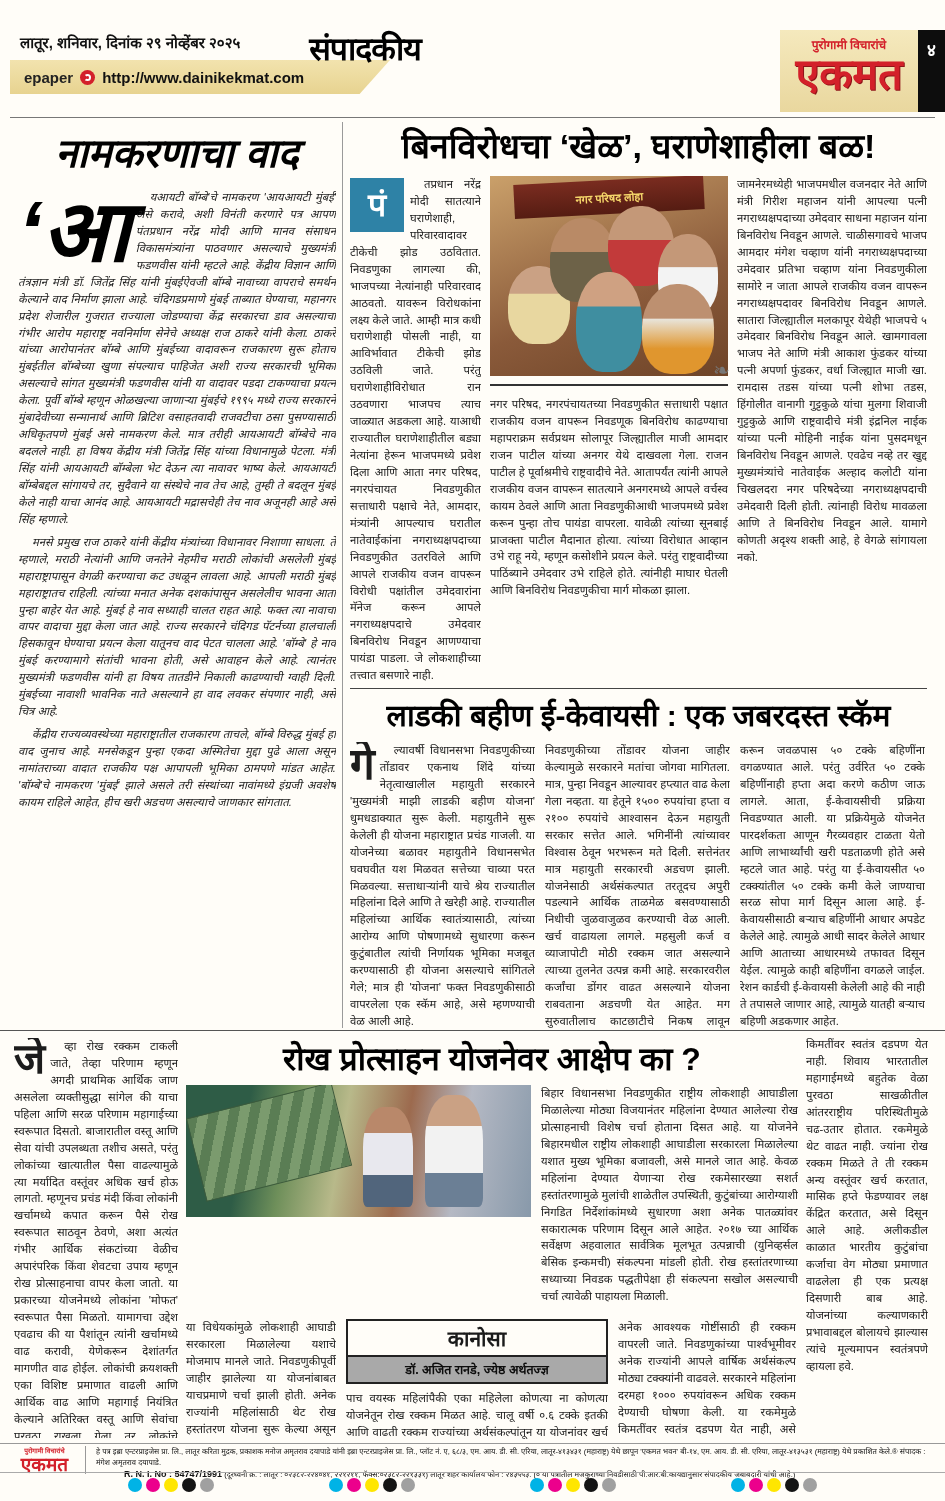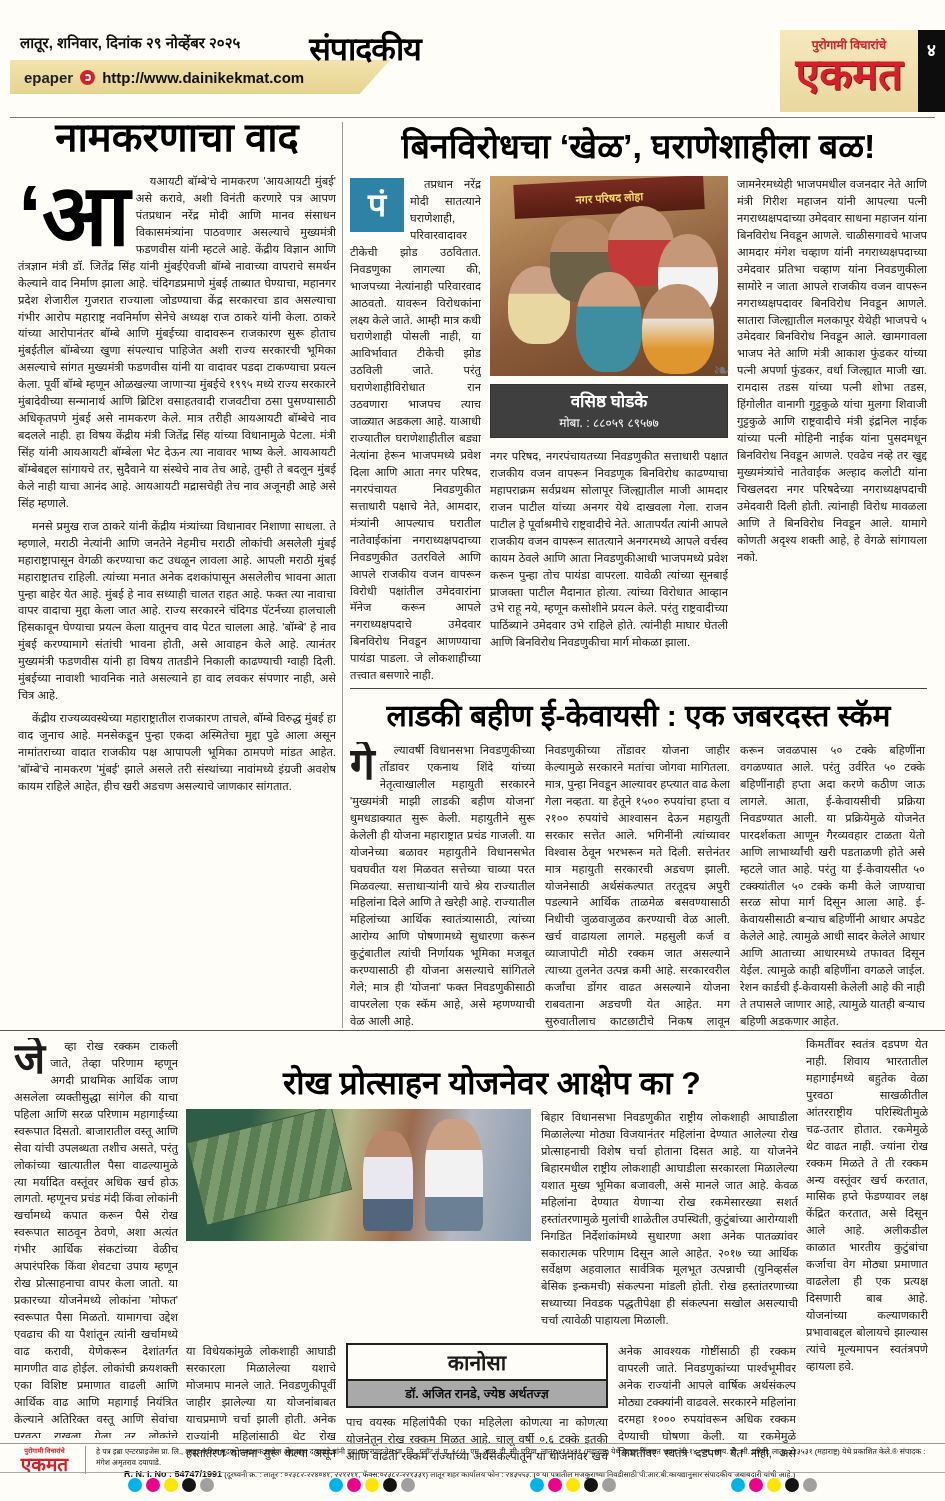--- a/index.html
+++ b/index.html
@@ -20,21 +20,21 @@
   .pagebar { position:absolute; left:918px; top:30px; width:27px; height:82px; background:#0d0d0d; color:#fff; text-align:center; font-size:17px; font-weight:bold; padding-top:8px; }
   .hdr-rule { position:absolute; left:10px; right:10px; top:117px; border-top:1.5px solid #777; }
 
   
   .btxt { font-size:11.3px; line-height:1.5; text-align:justify; color:#1c1c1c; overflow:hidden; }
   .btxt p { margin-bottom:6px; text-indent:14px; }
   .btxt p:first-child { text-indent:0; }
   h2.head { font-weight:bold; color:#000; text-align:center; }
 
   
-  .a1 { position:absolute; left:18px; top:108px; width:318px; height:902px; overflow:hidden; }
+  .a1 { position:absolute; left:18px; top:124px; width:318px; height:902px; overflow:hidden;font-style:italic; }
   .a1 .head { font-size:40px; margin-bottom:10px; }
   .dc-aa { float:left; font-size:86px; line-height:0.85; font-weight:bold; padding:6px 6px 0 0; color:#000; }
   .vdiv1 { position:absolute; left:342px; top:122px; height:906px; border-left:1px solid #9a9a9a; }
 
   
   .a2 { position:absolute; left:350px; top:122px; width:577px; height:562px; overflow:hidden; }
   .a2 .head { font-size:34px; margin-bottom:8px; }
   .a2-cols { display:flex; gap:9px; }
   .a2-c1 { width:131px; }
   .a2-mid { width:238px; }
@@ -57,21 +57,21 @@
   .a3 { position:absolute; left:350px; top:694px; width:577px; height:334px; overflow:hidden; }
   .a3 .head { font-size:30px; margin-bottom:7px; }
   .a3-cols { display:flex; gap:10px; }
   .a3-cols > div { width:185px; }
   .dc-ge { float:left; font-size:44px; line-height:0.9; font-weight:bold; padding:2px 5px 0 0; }
 
   
   .rule-bot { position:absolute; left:0; right:0; top:1030px; border-top:1.5px solid #555; }
   .a4-left { position:absolute; left:14px; top:1038px; width:164px; height:400px; overflow:hidden; }
   .dc-je { float:left; font-size:42px; line-height:0.9; font-weight:bold; padding:2px 5px 0 0; }
-  .a4 { position:absolute; left:186px; top:1036px; width:612px; height:404px; overflow:hidden;margin-top:24px; }
+  .a4 { position:absolute; left:186px; top:1036px; width:612px; height:404px; overflow:hidden; }
   .a4 .head { font-size:32px; margin-bottom:6px; text-align:center; }
   .a4-row1 { display:flex; gap:10px; }
   .photo2 { width:345px; height:132px; flex:none; background:linear-gradient(100deg,#2e5c46 0 18%,#6e8f5a 30%,#b8b98a 45%,#9c6a4e 62%,#b5b9c4 78%,#8899aa); position:relative; overflow:hidden; }
   .photo2 .note { position:absolute; left:8px; top:14px; width:150px; height:86px; background:repeating-linear-gradient(115deg,#5a7d54 0 10px,#7b9b6e 10px 20px); transform:rotate(-14deg); border:1px solid #3c5a3c; }
   .photo2 .girl { position:absolute; right:48px; top:10px; width:58px; height:112px; background:linear-gradient(#caa184 0 28%,#f2f2f2 28% 70%,#6b7f95 70%); border-radius:40% 40% 8% 8%; }
   .photo2 .girl2 { position:absolute; right:118px; top:22px; width:50px; height:100px; background:linear-gradient(#b9886a 0 26%,#e8e8ee 26% 68%,#51657c 68%); border-radius:40% 40% 8% 8%; }
   .a4-intro { font-size:11.3px; }
   .a4-row2 { display:flex; gap:10px; margin-top:8px; }
   .a4-r2c1 { width:150px; }
   .a4-r2c2 { width:262px; }
@@ -137,24 +137,20 @@
           <div class="face" style="left:18px;top:90px;width:62px;height:78px;background:linear-gradient(#caa184 35%,#e8d7a0 36%);"></div>
           <div class="face" style="left:60px;top:42px;width:66px;height:84px;background:linear-gradient(#b98a66 40%,#6d6248 41%);"></div>
           <div class="face" style="left:118px;top:30px;width:66px;height:80px;background:linear-gradient(#c49878 42%,#c23a3a 43%);"></div>
           <div class="face" style="left:168px;top:58px;width:60px;height:82px;background:linear-gradient(#c49878 40%,#f3f3f3 41%);"></div>
           <div class="face" style="left:86px;top:96px;width:66px;height:100px;background:linear-gradient(#cfa182 34%,#3f8ea0 35%);"></div>
           <div class="face" style="left:152px;top:108px;width:72px;height:90px;background:linear-gradient(#bd9070 38%,#e8e4da 39%,#e0962e 72%);"></div>
         </div>
         <div class="a2-midwrap">
           <span class="leaf">❧</span>
           <div class="adbox">
-            <div class="slab">
-              <div class="nm">वसिष्ठ घोडके</div>
-              <div class="mb">मोबा. : ८८०५९ ८९५७७</div>
-            </div>
           </div>
         </div>
         <div class="a2-below btxt">
           <p>नगर परिषद, नगरपंचायतच्या निवडणुकीत सत्ताधारी पक्षात राजकीय वजन वापरून निवडणूक बिनविरोध काढण्याचा महापराक्रम सर्वप्रथम सोलापूर जिल्ह्यातील माजी आमदार राजन पाटील यांच्या अनगर येथे दाखवला गेला. राजन पाटील हे पूर्वाश्रमीचे राष्ट्रवादीचे नेते. आतापर्यंत त्यांनी आपले राजकीय वजन वापरून सातत्याने अनगरमध्ये आपले वर्चस्व कायम ठेवले आणि आता निवडणुकीआधी भाजपमध्ये प्रवेश करून पुन्हा तोच पायंडा वापरला. यावेळी त्यांच्या सूनबाई प्राजक्ता पाटील मैदानात होत्या. त्यांच्या विरोधात आव्हान उभे राहू नये, म्हणून कसोशीने प्रयत्न केले. परंतु राष्ट्रवादीच्या पाठिंब्याने उमेदवार उभे राहिले होते. त्यांनीही माघार घेतली आणि बिनविरोध निवडणुकीचा मार्ग मोकळा झाला.</p>
         </div>
       </div>
       <div class="a2-c3 btxt">
         <p>जामनेरमध्येही भाजपमधील वजनदार नेते आणि मंत्री गिरीश महाजन यांनी आपल्या पत्नी नगराध्यक्षपदाच्या उमेदवार साधना महाजन यांना बिनविरोध निवडून आणले. चाळीसगावचे भाजप आमदार मंगेश चव्हाण यांनी नगराध्यक्षपदाच्या उमेदवार प्रतिभा चव्हाण यांना निवडणुकीला सामोरे न जाता आपले राजकीय वजन वापरून नगराध्यक्षपदावर बिनविरोध निवडून आणले. सातारा जिल्ह्यातील मलकापूर येथेही भाजपचे ५ उमेदवार बिनविरोध निवडून आले. खामगावला भाजप नेते आणि मंत्री आकाश फुंडकर यांच्या पत्नी अपर्णा फुंडकर, वर्धा जिल्ह्यात माजी खा. रामदास तडस यांच्या पत्नी शोभा तडस, हिंगोलीत वानागी गुट्टकुळे यांचा मुलगा शिवाजी गुट्टकुळे आणि राष्ट्रवादीचे मंत्री इंद्रनिल नाईक यांच्या पत्नी मोहिनी नाईक यांना पुसदमधून बिनविरोध निवडून आणले. एवढेच नव्हे तर खुद्द मुख्यमंत्र्यांचे नातेवाईक अल्हाद कलोटी यांना चिखलदरा नगर परिषदेच्या नगराध्यक्षपदाची उमेदवारी दिली होती. त्यांनाही विरोध मावळला आणि ते बिनविरोध निवडून आले. यामागे कोणती अदृश्य शक्ती आहे, हे वेगळे सांगायला नको.</p>
       </div>
     </div>

